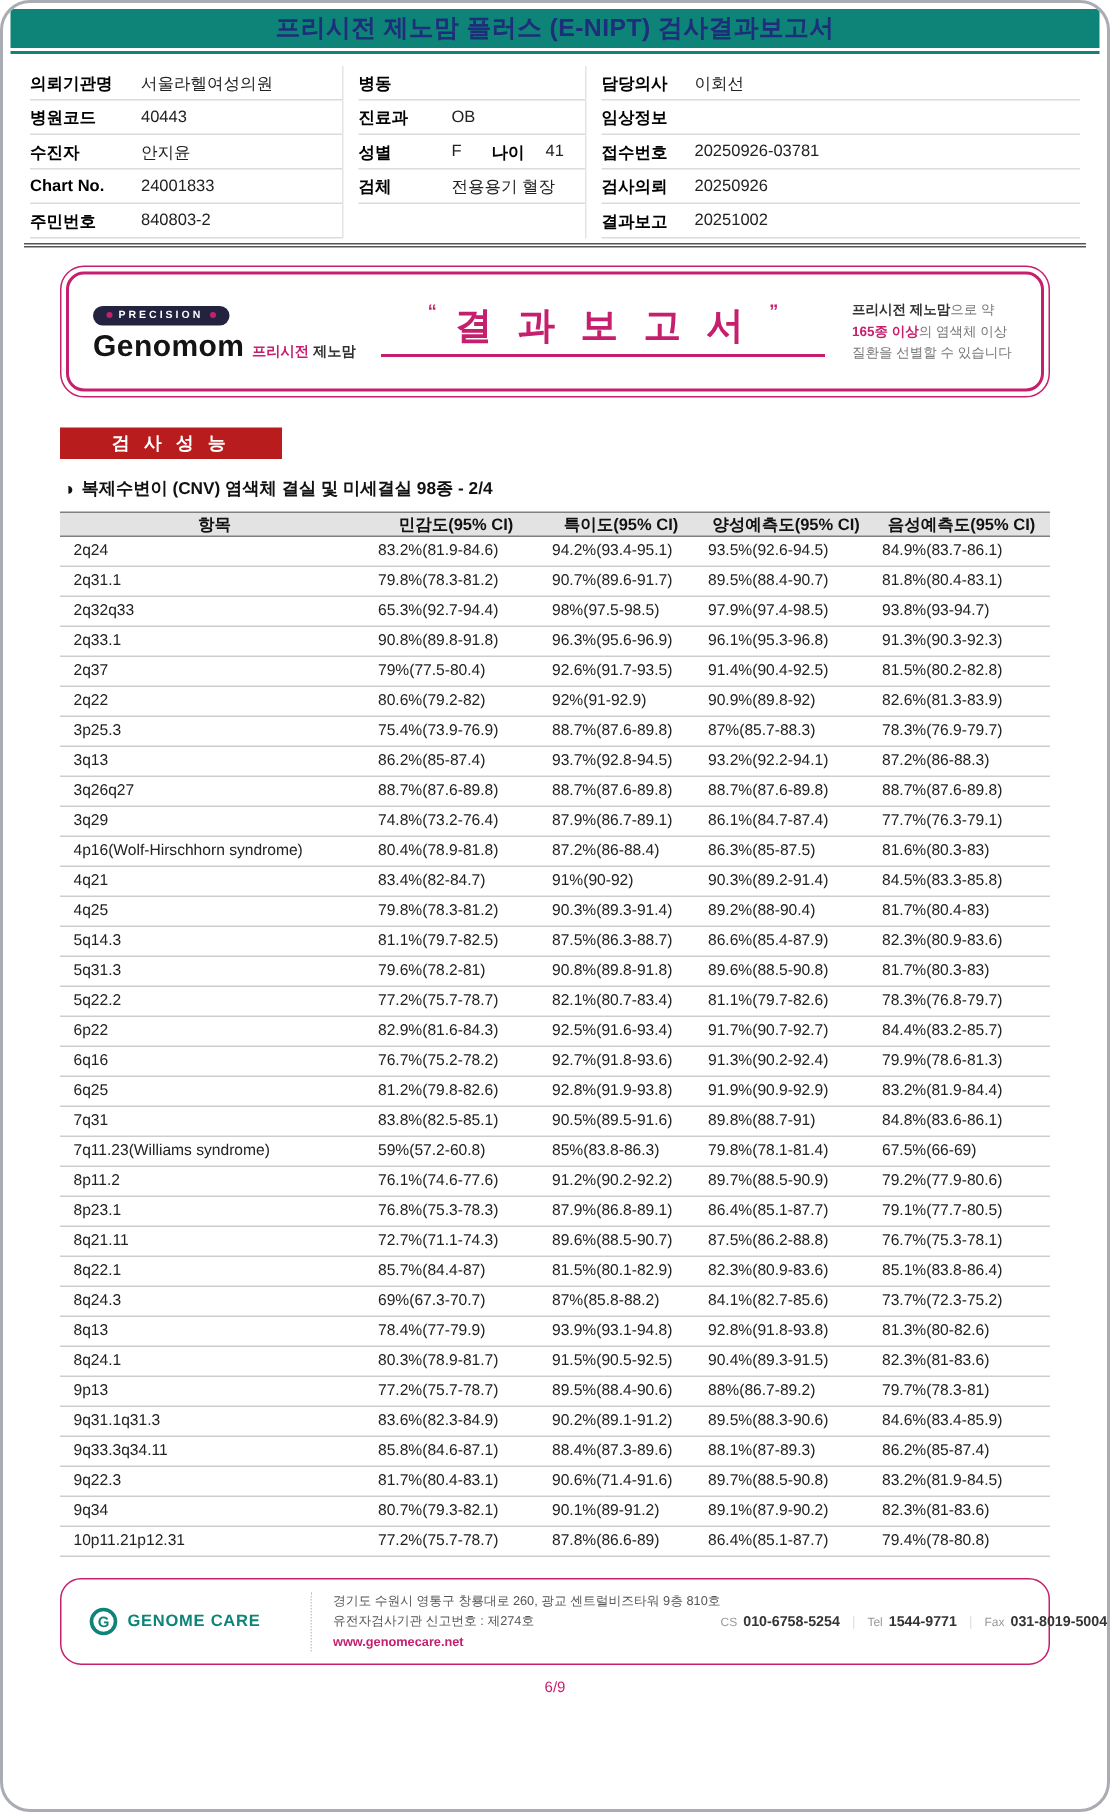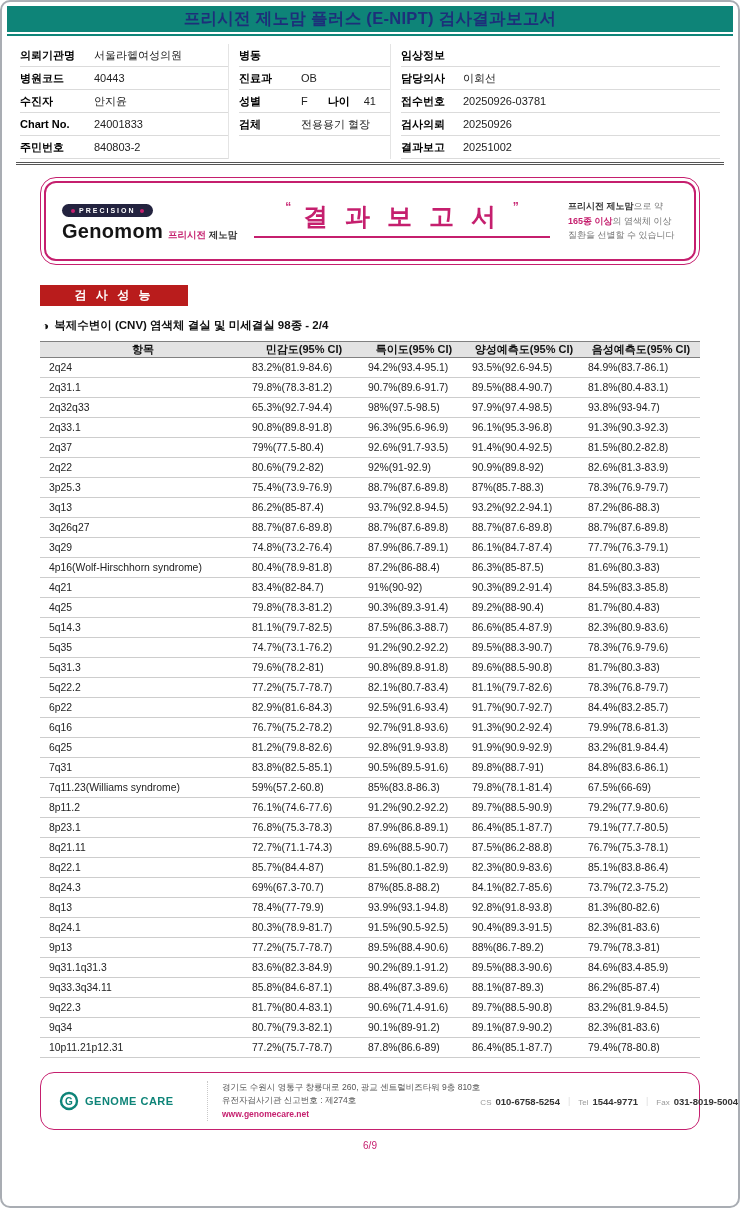--- a/index.html
+++ b/index.html
@@ -1,18 +1,18 @@
 <!DOCTYPE html>
 <html><head>
 <meta charset="utf-8">
 <style>
   * { margin:0; padding:0; box-sizing:border-box; }
   body { margin:0; width:740px; height:1208px; background:#fff; color:#222;
          font-family:"Liberation Sans", sans-serif; }
-  .page { width:740px; height:1208px; border:2px solid #A9ADB3; border-radius:10px;
+  .page { width:740px; height:1208px; border:2px solid #A9ADB3; border-radius:20px;
           overflow:hidden; background:#fff; }
 
   
   .title-bar { margin:4px 5px 0; height:26px; background:#0E8478;
                display:flex; align-items:center; justify-content:center; }
   .title-bar span { color:#1D2F7A; font-weight:bold; font-size:16.5px; letter-spacing:.3px; }
   .title-underline { margin:2px 5px 0; height:2px; background:#0E8478; }
 
   
   .info { display:flex; margin:8px 18px 0; }
@@ -129,26 +129,26 @@
           <span class="info-label">나이</span>
           <span class="info-value">41</span>
         </div>
         <div class="info-row">
           <span class="info-label">검체</span>
           <span class="info-value">전용용기 혈장</span>
         </div>
       </div>
     <div class="info-col info-col3">
         <div class="info-row">
+          <span class="info-label">담당의사</span>
+          <span class="info-value">이회선</span>
+        </div>
+        <div class="info-row">
           <span class="info-label">임상정보</span>
           <span class="info-value"></span>
-        </div>
-        <div class="info-row">
-          <span class="info-label">담당의사</span>
-          <span class="info-value">이회선</span>
         </div>
         <div class="info-row">
           <span class="info-label">접수번호</span>
           <span class="info-value">20250926-03781</span>
         </div>
         <div class="info-row">
           <span class="info-label">검사의뢰</span>
           <span class="info-value">20250926</span>
         </div>
         <div class="info-row">
@@ -302,27 +302,20 @@
           <td class="value-cell">90.3%(89.3-91.4)</td>
           <td class="value-cell">89.2%(88-90.4)</td>
           <td class="value-cell">81.7%(80.4-83)</td>
         </tr>
         <tr>
           <td class="item-cell">5q14.3</td>
           <td class="value-cell">81.1%(79.7-82.5)</td>
           <td class="value-cell">87.5%(86.3-88.7)</td>
           <td class="value-cell">86.6%(85.4-87.9)</td>
           <td class="value-cell">82.3%(80.9-83.6)</td>
-        </tr>
-        <tr>
-          <td class="item-cell">5q35</td>
-          <td class="value-cell">74.7%(73.1-76.2)</td>
-          <td class="value-cell">91.2%(90.2-92.2)</td>
-          <td class="value-cell">89.5%(88.3-90.7)</td>
-          <td class="value-cell">78.3%(76.9-79.6)</td>
         </tr>
         <tr>
           <td class="item-cell">5q31.3</td>
           <td class="value-cell">79.6%(78.2-81)</td>
           <td class="value-cell">90.8%(89.8-91.8)</td>
           <td class="value-cell">89.6%(88.5-90.8)</td>
           <td class="value-cell">81.7%(80.3-83)</td>
         </tr>
         <tr>
           <td class="item-cell">5q22.2</td>

